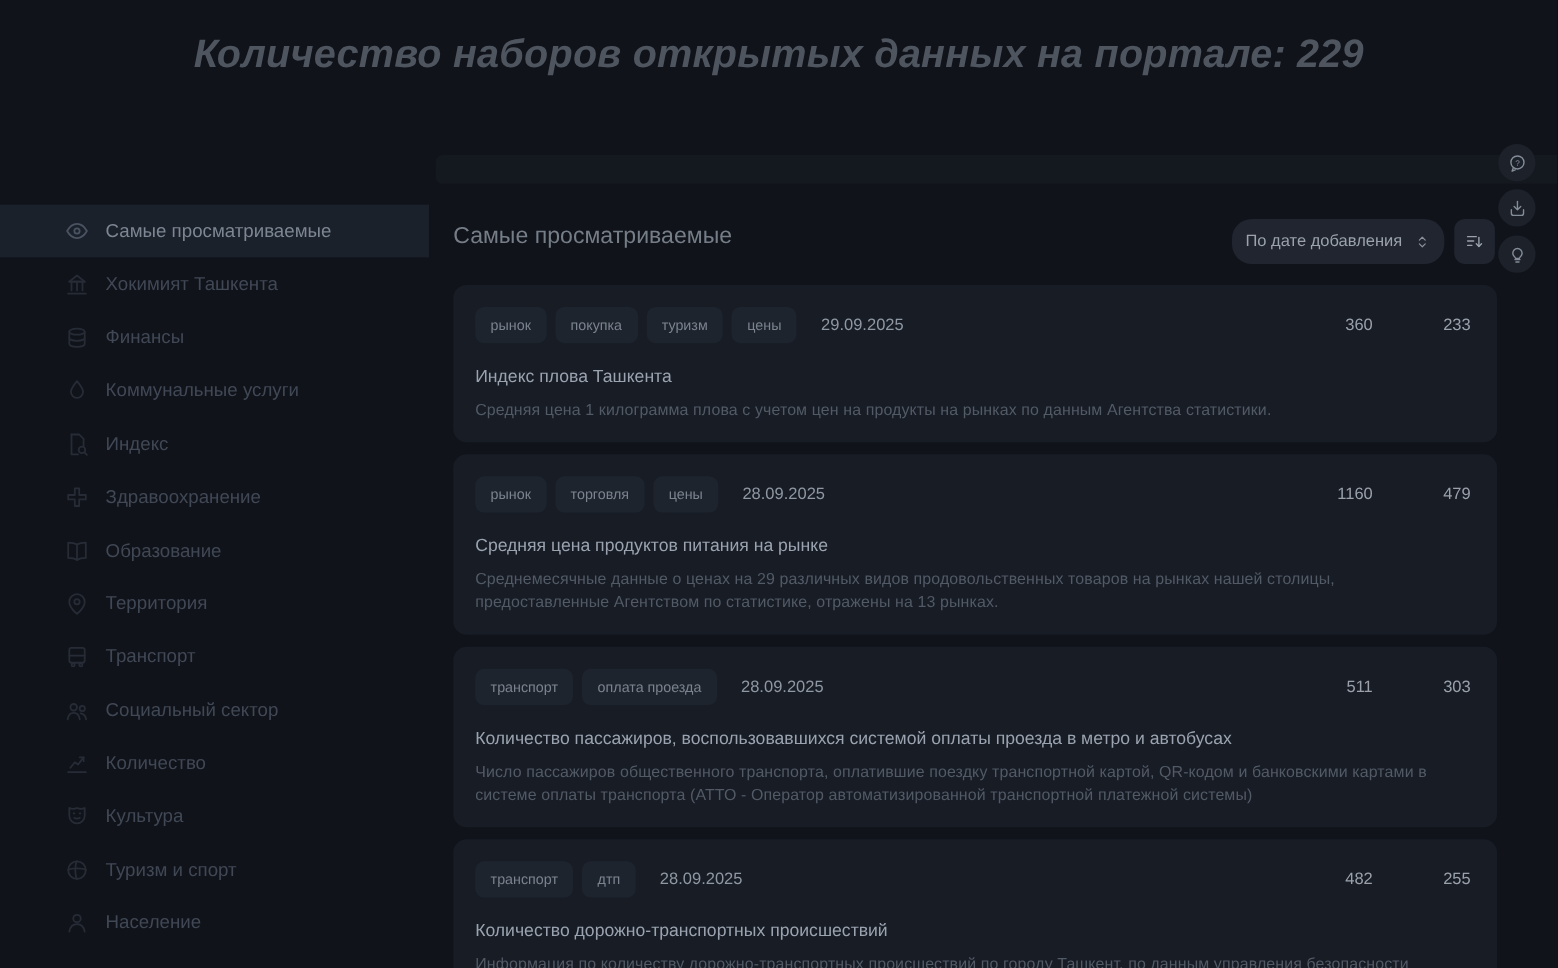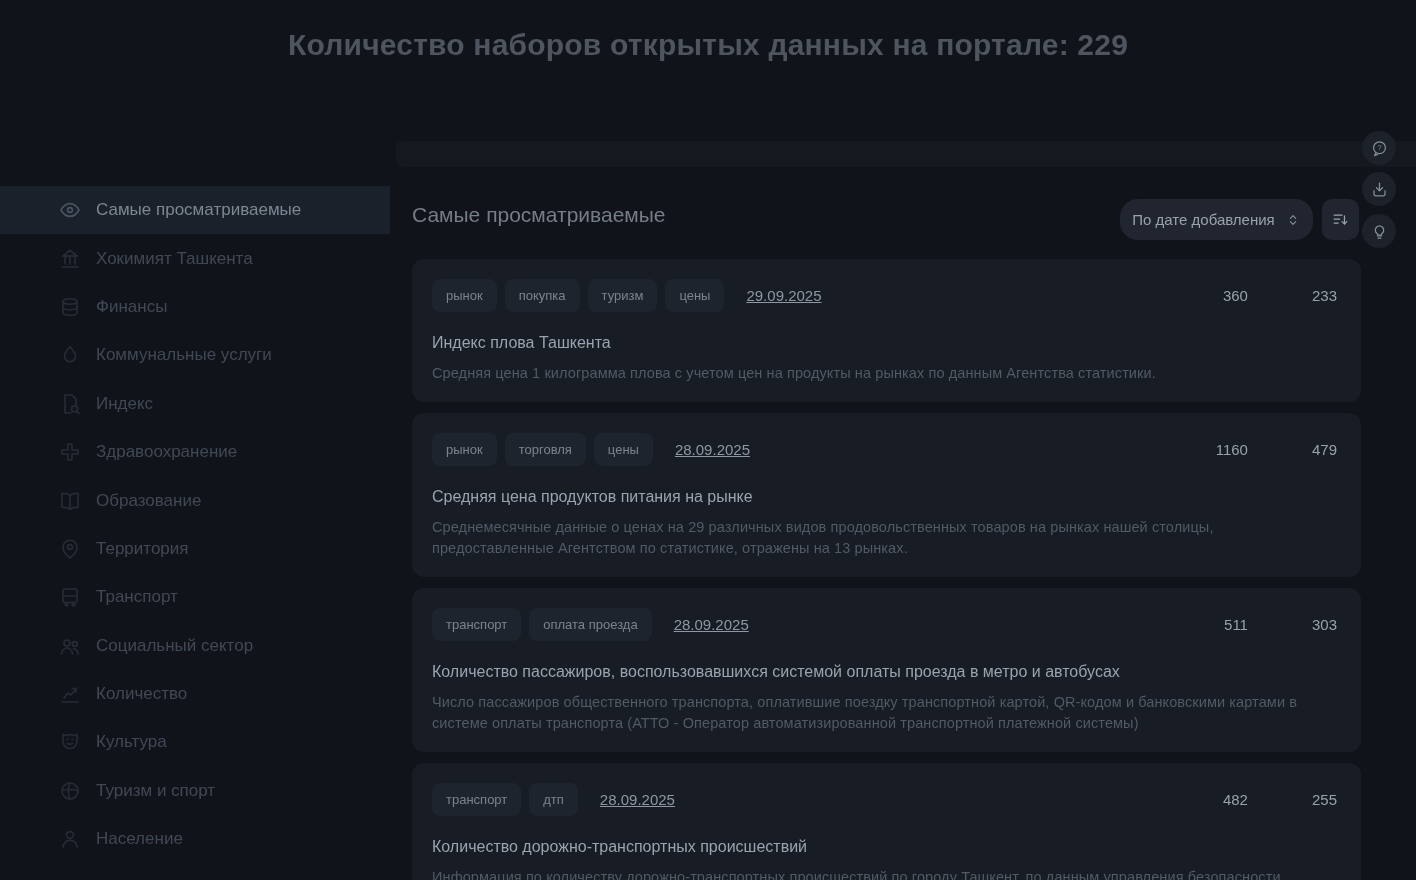--- a/index.html
+++ b/index.html
@@ -4,21 +4,21 @@
 <style>
   html,body{margin:0;padding:0;background:#0c0f15;}
   #app{position:relative;width:1416px;height:880px;overflow:hidden;
        background:var(--page-bg,#10131a);
        font-family:"Liberation Sans","DejaVu Sans",sans-serif;}
   svg{display:block;fill:none;stroke:currentColor;stroke-width:1.6;
       stroke-linecap:round;stroke-linejoin:round;}
 
   
   .page-title{position:absolute;top:28px;left:0;width:100%;text-align:center;
-    font-size:30px;font-weight:700;color:#4e555f;letter-spacing:.2px;margin:0;}
+    font-size:36px;font-weight:700;color:#4e555f;letter-spacing:.2px;margin:0;font-style:italic;}
 
   
   .searchbar{position:absolute;left:64px;top:87px;width:1336px;height:53px;
     background:#151922;border-radius:12px;}
   .searchbar input{position:absolute;left:0;top:0;width:1240px;height:53px;
     background:transparent;border:none;outline:none;padding:0 0 0 24px;
     font:16px "Liberation Sans","DejaVu Sans",sans-serif;color:#9aa1ab;}
   .searchbar input::placeholder{color:#343b47;}
   .search-btn{position:absolute;right:26px;top:10px;width:34px;height:33px;
     border:none;border-radius:9px;background:#1d222c;color:#8f97a2;
@@ -59,21 +59,21 @@
     display:flex;align-items:center;justify-content:center;}
   .orderbtn svg{width:19px;height:19px;}
 
   .cards{position:absolute;left:412px;top:259px;width:949px;
     display:flex;flex-direction:column;gap:11px;}
   .card{background:var(--card-bg,#171c25);border-radius:12px;
     padding:20px 22px 18px 20px;box-sizing:border-box;cursor:pointer;}
   .tagrow{display:flex;align-items:center;}
   .tag{height:33px;line-height:33px;padding:0 14px;margin-right:8px;
     background:#1e242e;border-radius:8px;font-size:13px;color:#7b838f;cursor:pointer;}
-  .date{margin-left:14px;font-size:15px;color:#8f97a2;text-decoration:underline;}
+  .date{margin-left:14px;font-size:15px;color:#8f97a2;}
   .stats{margin-left:auto;display:flex;gap:64px;padding-right:2px;}
   .stat{font-size:15px;color:#9aa1ab;}
   .card-title{margin-top:22px;font-size:16px;font-weight:400;color:#9aa3af;}
   .card-desc{margin-top:11px;font-size:14.5px;line-height:21px;color:#525a66;
     letter-spacing:.1px;}
 </style>
 </head>
 <body>
 
 <div id="app" style="--page-bg: #10131a; --card-bg: #171c25; --highlight-bg: #1b212b;">

